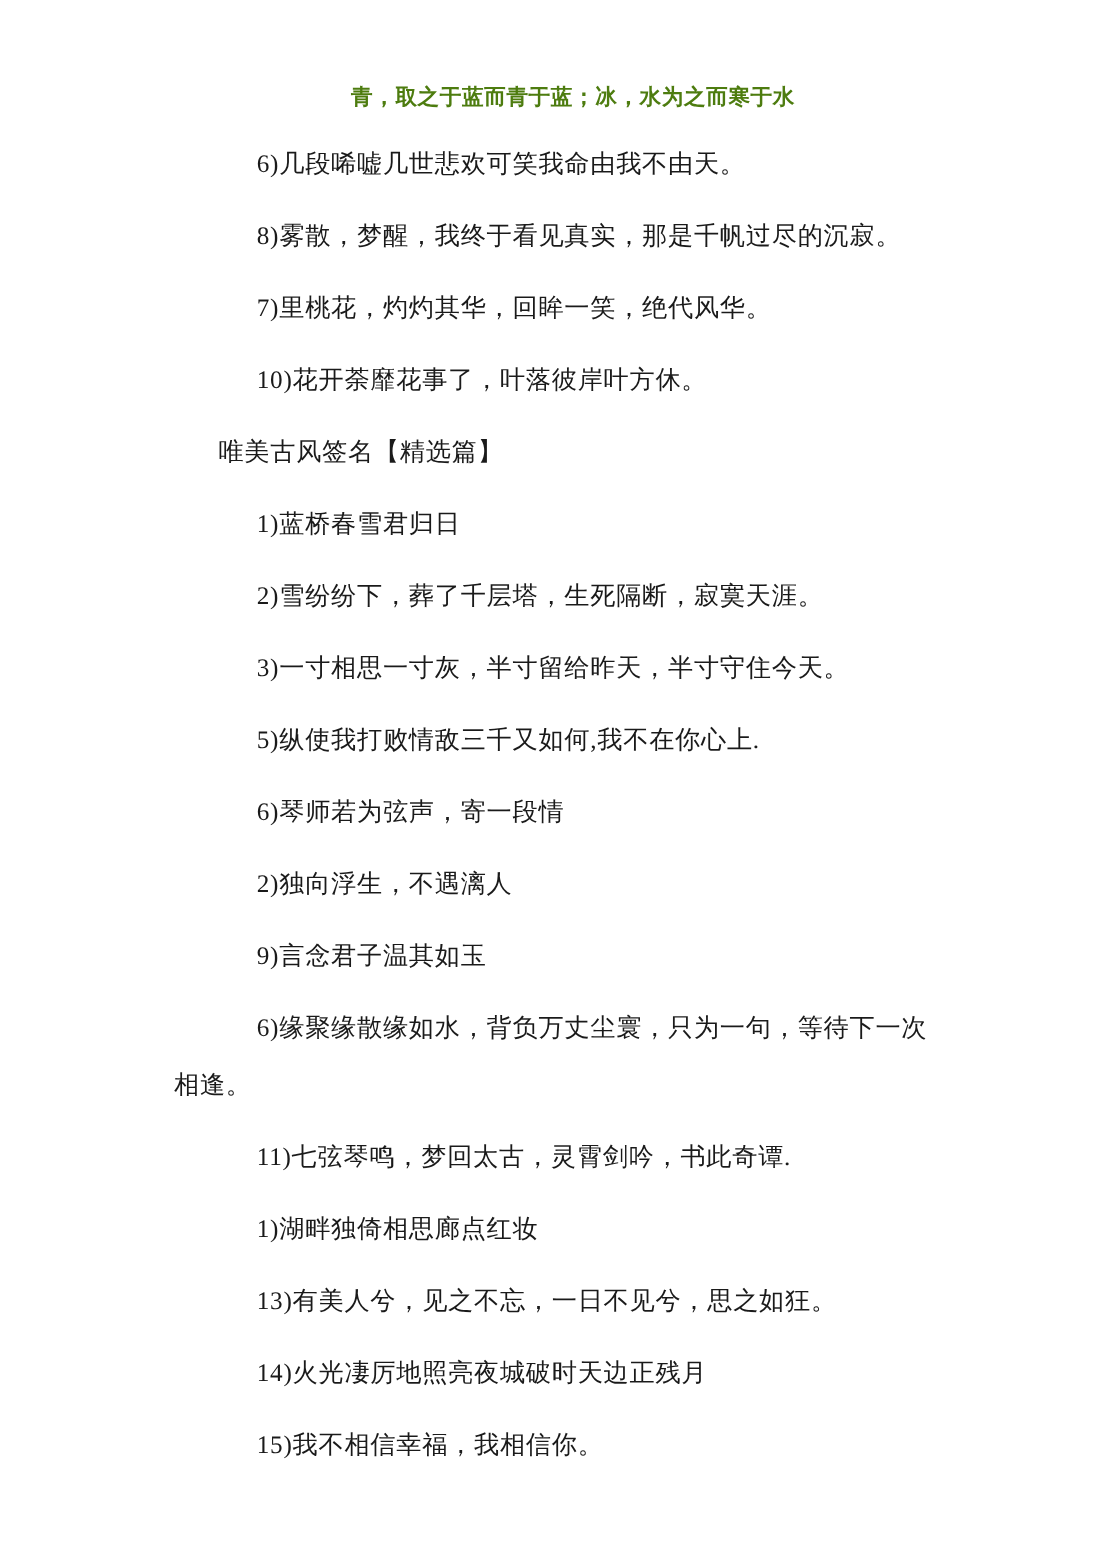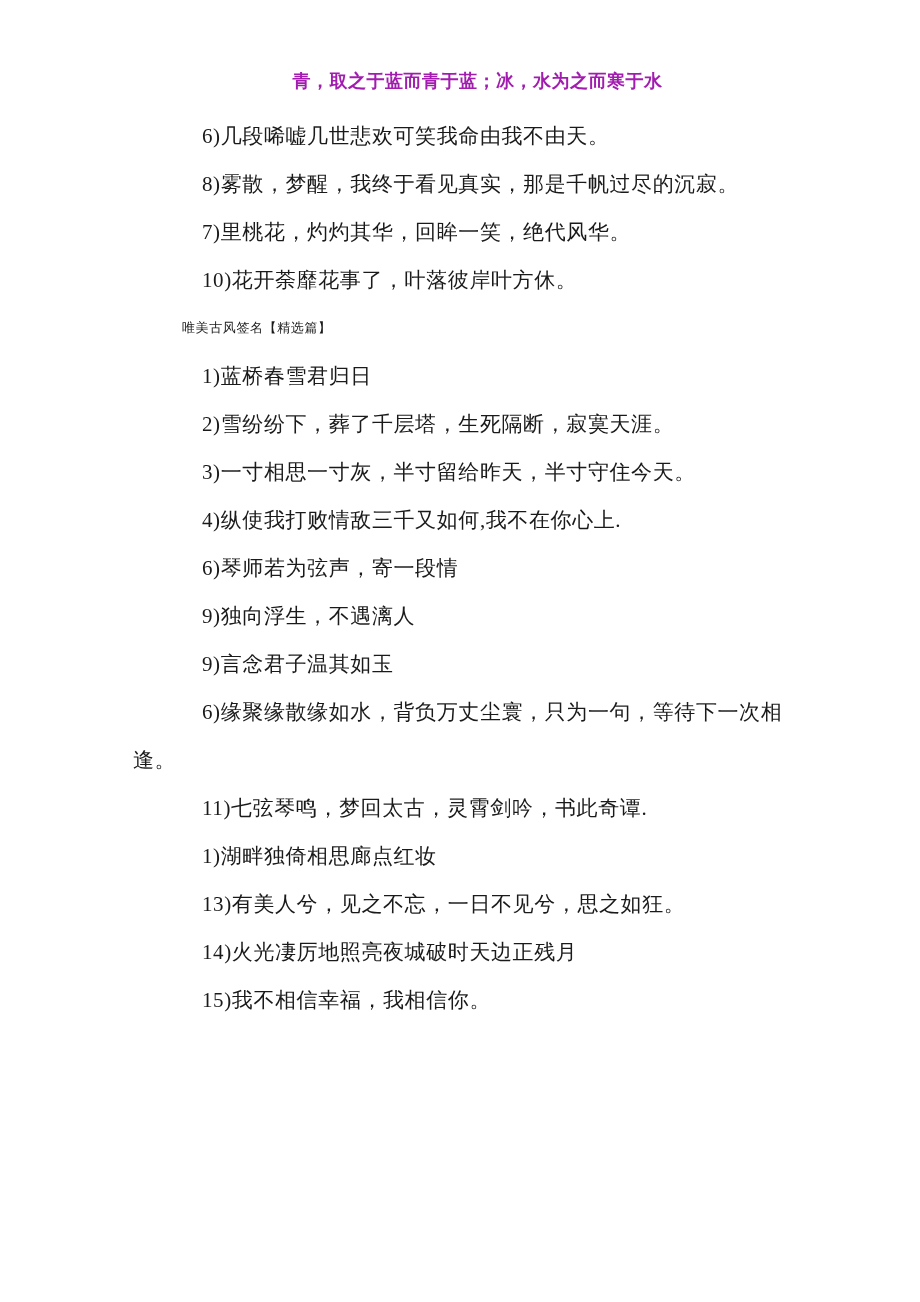--- a/index.html
+++ b/index.html
@@ -24,58 +24,58 @@
     font-size: 18px;
     line-height: 26px;
     font-weight: bold;
     text-align: center;
     letter-spacing: 0.5px;
   }
   .doc-body {
     width: 655px;
   }
   .body-par {
-    margin: 0;
+    margin: 12px;
     font-size: 21px;
     line-height: 48px;
     letter-spacing: 0.6px;
     text-indent: 69px;
     word-break: break-all;
   }
   .section-heading {
     margin: 0;
-    font-size: 13px;
+    font-size: 21px;
     line-height: 48px;
     letter-spacing: 0.6px;
     text-indent: 49px;
   }
 </style>
 </head>
 <body>
 
 <div class="page">
-  <p class="doc-header" style="color: #a21caf;">青，取之于蓝而青于蓝；冰，水为之而寒于水</p>
+  <p class="doc-header" style="color: #4d7c0f;">青，取之于蓝而青于蓝；冰，水为之而寒于水</p>
 
   <div class="doc-body">
     <div>
         <p class="body-par">6)几段唏嘘几世悲欢可笑我命由我不由天。</p>
         <p class="body-par">8)雾散，梦醒，我终于看见真实，那是千帆过尽的沉寂。</p>
         <p class="body-par">7)里桃花，灼灼其华，回眸一笑，绝代风华。</p>
         <p class="body-par">10)花开荼靡花事了，叶落彼岸叶方休。</p>
       </div>
 
     <p class="section-heading">唯美古风签名【精选篇】</p>
 
     <div>
         <p class="body-par">1)蓝桥春雪君归日</p>
         <p class="body-par">2)雪纷纷下，葬了千层塔，生死隔断，寂寞天涯。</p>
         <p class="body-par">3)一寸相思一寸灰，半寸留给昨天，半寸守住今天。</p>
-        <p class="body-par">4)纵使我打败情敌三千又如何,我不在你心上.</p>
+        <p class="body-par">5)纵使我打败情敌三千又如何,我不在你心上.</p>
         <p class="body-par">6)琴师若为弦声，寄一段情</p>
-        <p class="body-par">9)独向浮生，不遇漓人</p>
+        <p class="body-par">2)独向浮生，不遇漓人</p>
         <p class="body-par">9)言念君子温其如玉</p>
         <p class="body-par">6)缘聚缘散缘如水，背负万丈尘寰，只为一句，等待下一次相逢。</p>
         <p class="body-par">11)七弦琴鸣，梦回太古，灵霄剑吟，书此奇谭.</p>
         <p class="body-par">1)湖畔独倚相思廊点红妆</p>
         <p class="body-par">13)有美人兮，见之不忘，一日不见兮，思之如狂。</p>
         <p class="body-par">14)火光凄厉地照亮夜城破时天边正残月</p>
         <p class="body-par">15)我不相信幸福，我相信你。</p>
       </div>
   </div>
 </div>

